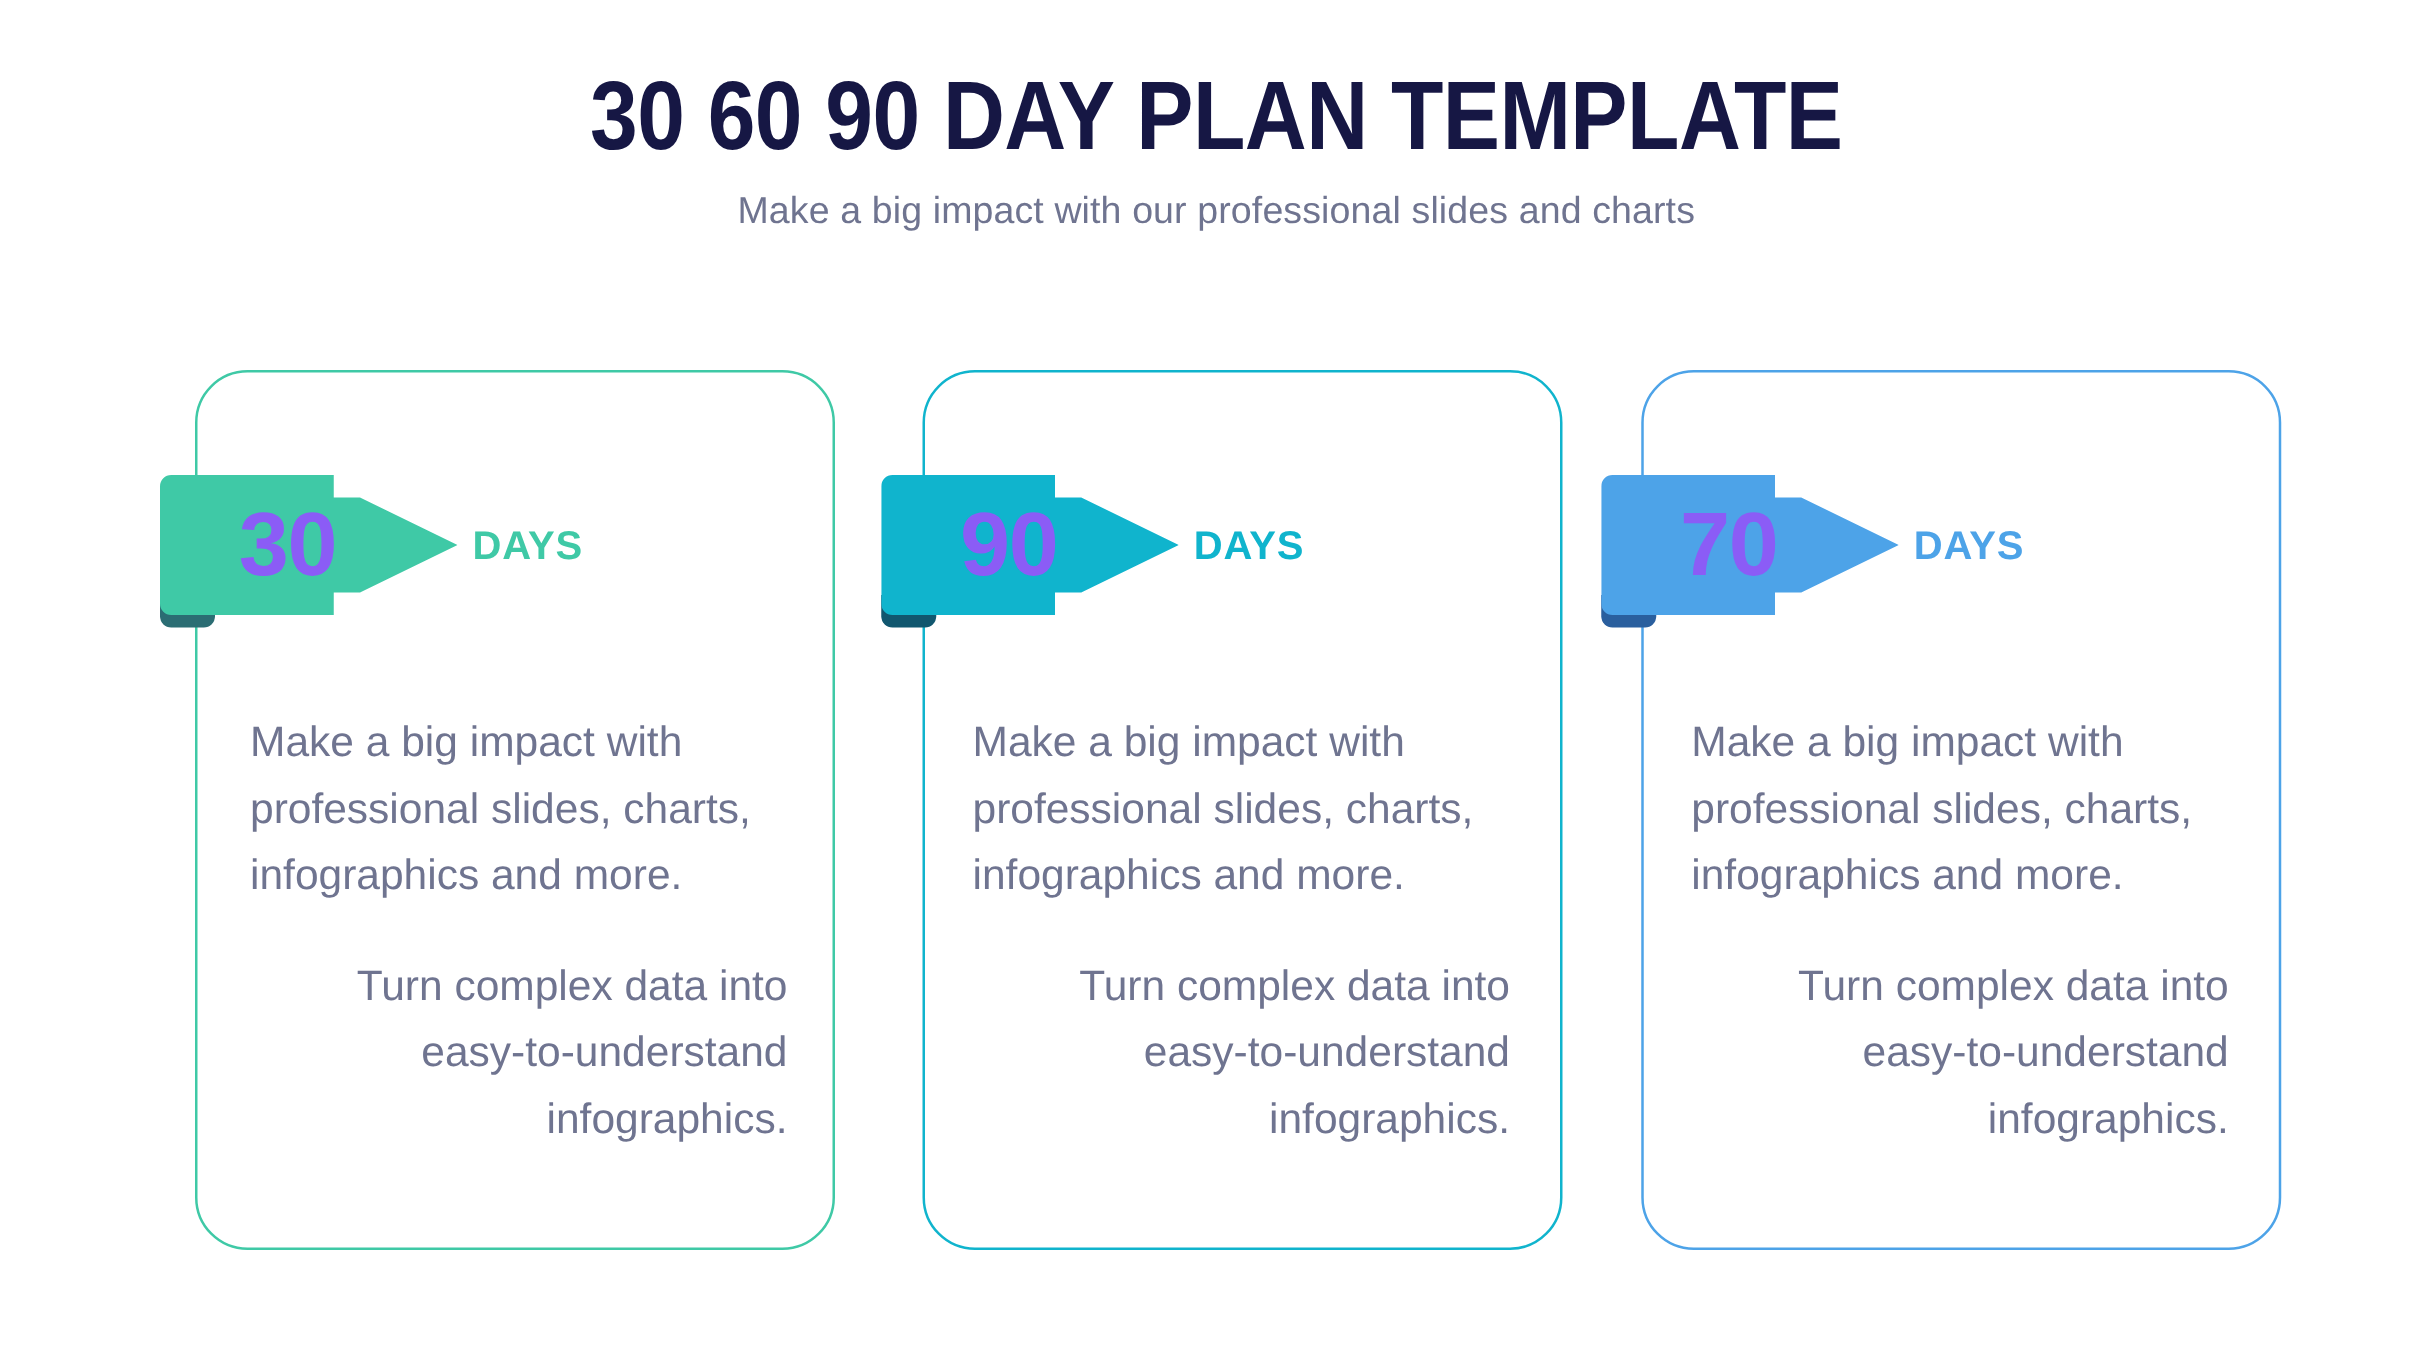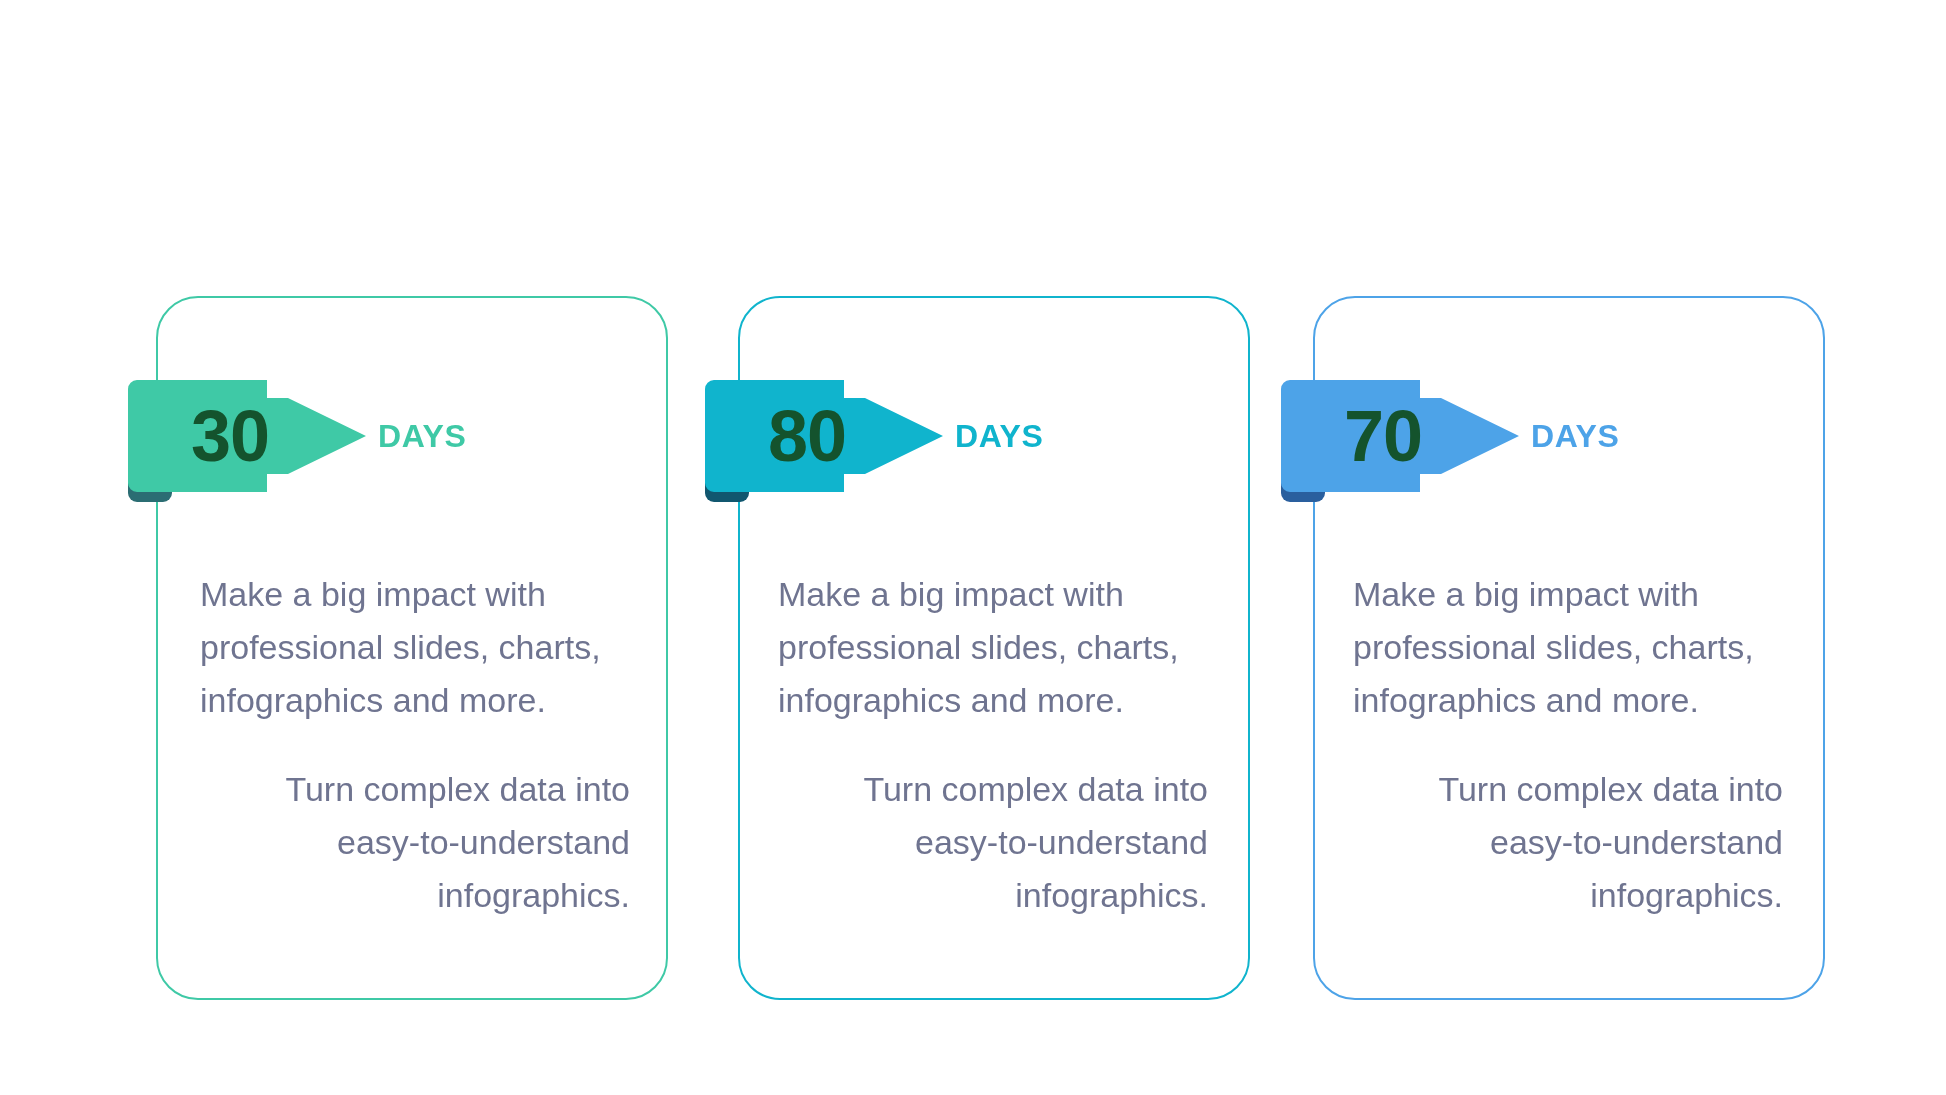--- a/index.html
+++ b/index.html
@@ -111,21 +111,21 @@
     position: absolute;
     left: 42px;
     top: 0;
     width: 120px;
     height: 112px;
     display: flex;
     align-items: center;
     justify-content: center;
     font-size: 72px;
     font-weight: 700;
-    color: #14532d;
+    color: #8b5cf6;
     letter-spacing: -1px;
     z-index: 3;
   }
   .badge-days {
     position: absolute;
     top: 0;
     left: 250px;
     height: 112px;
     display: flex;
     align-items: center;
@@ -154,20 +154,24 @@
   .card-body p {
     margin: 0 0 36px 0;
   }
   .card-body p:last-child { margin-bottom: 0; text-align: right; }
 </style>
 </head>
 <body>
 
 <div class="slide">
 
+  <div class="header">
+    <h1 class="slide-title">30 60 90 DAY PLAN TEMPLATE</h1>
+    <div class="slide-subtitle">Make a big impact with our professional slides and charts</div>
+  </div>
 
   <div class="cards">
 
     <div class="card c1"></div>
 
     <div class="card c2"></div>
 
     <div class="card c3"></div>
 
     <div class="badge b1">
@@ -177,21 +181,21 @@
       </svg>
       <div class="badge-num">30</div>
       <div class="badge-days">DAYS</div>
     </div>
 
     <div class="badge b2">
       <div class="badge-tail"></div>
       <svg class="badge-arrow" viewBox="0 0 238 112">
         <path d="M9,0 H139 V18 L160,18 L238,56 L160,94 L139,94 V112 H9 A9,9 0 0 1 0,103 V9 A9,9 0 0 1 9,0 Z" fill="#10b4cd"></path>
       </svg>
-      <div class="badge-num">80</div>
+      <div class="badge-num">90</div>
       <div class="badge-days">DAYS</div>
     </div>
 
     <div class="badge b3">
       <div class="badge-tail"></div>
       <svg class="badge-arrow" viewBox="0 0 238 112">
         <path d="M9,0 H139 V18 L160,18 L238,56 L160,94 L139,94 V112 H9 A9,9 0 0 1 0,103 V9 A9,9 0 0 1 9,0 Z" fill="#4da3e8"></path>
       </svg>
       <div class="badge-num">70</div>
       <div class="badge-days">DAYS</div>

